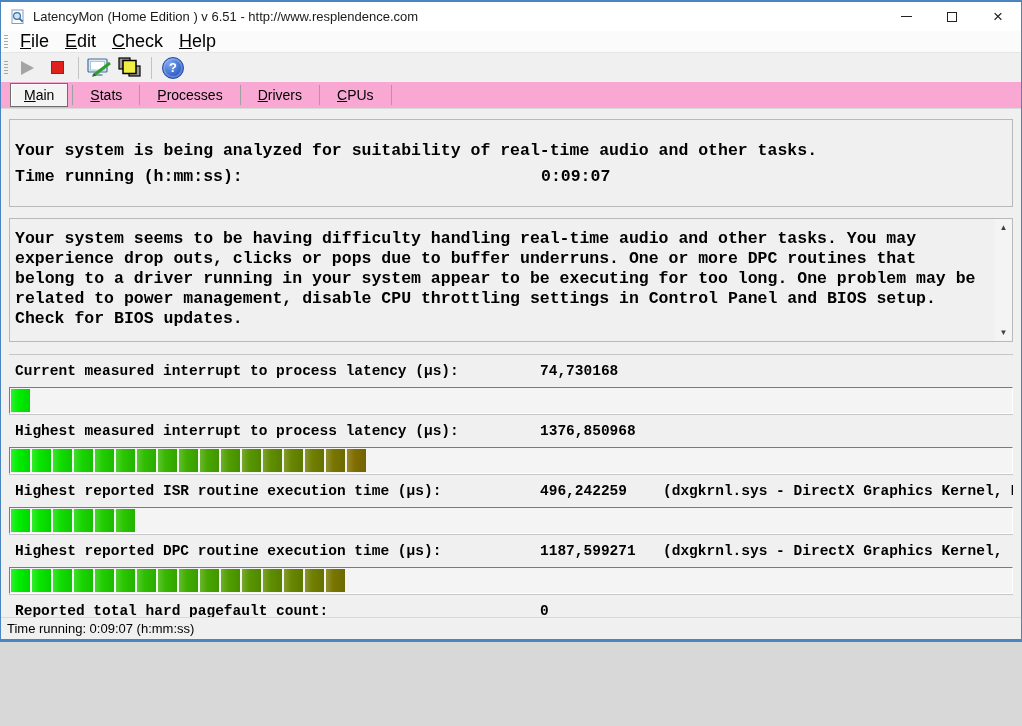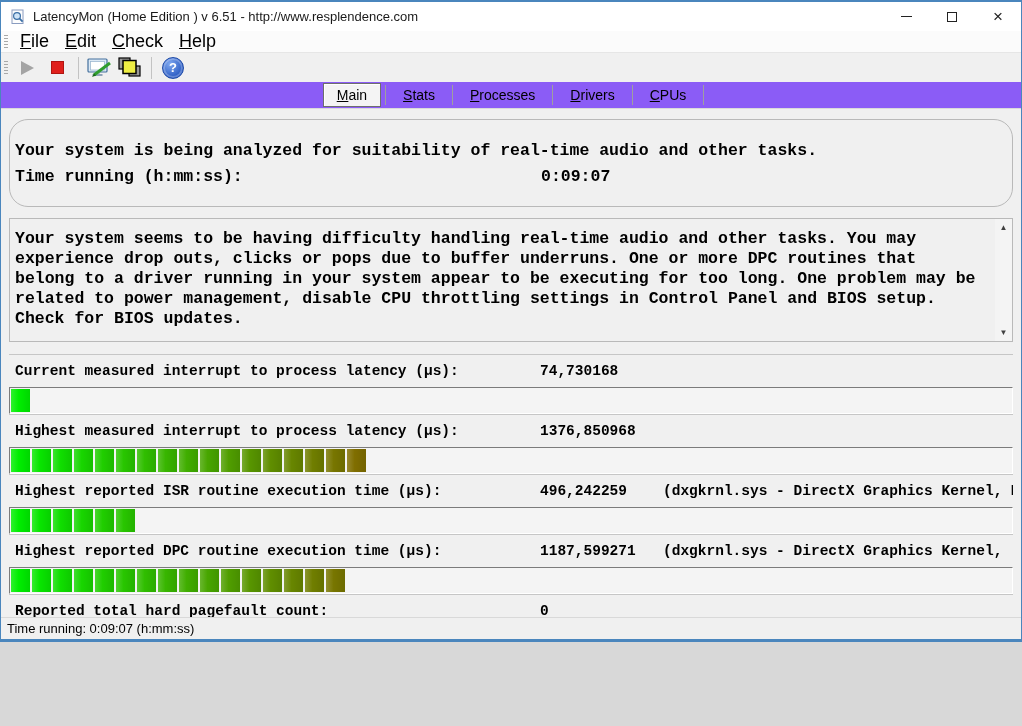--- a/index.html
+++ b/index.html
@@ -29,27 +29,27 @@
   .tb-sep { width:1px; height:22px; background:#c3c3c3; margin:0 6px; }
   .tb-btn { display:flex; align-items:center; justify-content:center; width:30px; height:26px; }
   .play-tri { width:0; height:0; border-left:13px solid #a4a4a4; border-top:7px solid transparent; border-bottom:7px solid transparent; }
   .stop-sq { width:13px; height:13px; background:#e0201c; border:1px solid #b01511; }
   .help-circle { width:22px; height:22px; border-radius:50%;
     background:radial-gradient(circle at 35% 30%, #7fa8ef, #2b5cc4 70%);
     border:1px solid #1d4aa8; color:#fff; font-weight:bold; font-size:13px;
     display:flex; align-items:center; justify-content:center;
     box-shadow:inset 0 0 0 2px rgba(255,255,255,.25); }
   
-  .tabbar { height:27px; background:#8b5cf6; display:flex; align-items:center; padding-left:9px; border-bottom:1px solid #dadada; flex:0 0 auto;justify-content:center; }
+  .tabbar { height:27px; background:#f9a8d4; display:flex; align-items:center; padding-left:9px; border-bottom:1px solid #dadada; flex:0 0 auto; }
   .tab { display:inline-block; font-size:14px; color:#000; padding:3px 13px; background:transparent; }
   .tab.selected { border:1px solid #6e6e6e; background:#f4f4f4; box-shadow:inset 1px 1px 0 #ffffff; }
   .tab-sep { width:1px; height:20px; background:#9f9f9f; margin:0 4px; }
   
   .content { flex:1 1 auto; padding:0 8px; overflow:hidden; }
-  .mono-big { font-family:"Liberation Mono","DejaVu Sans Mono",monospace; font-weight:bold; font-size:16.5px; color:#000;border-radius:19px; }
+  .mono-big { font-family:"Liberation Mono","DejaVu Sans Mono",monospace; font-weight:bold; font-size:16.5px; color:#000; }
   .mono-small { font-family:"Liberation Mono","DejaVu Sans Mono",monospace; font-weight:bold; font-size:14.5px; color:#000; }
   .box { border:1px solid #b9b9b9; background:#f0f0f0; }
   .box1 { margin-top:10px; height:88px; padding:18px 0 0 5px; line-height:26px; }
   .box1 .time-line { display:flex; }
   .box1 .tl-label { width:526px; white-space:nowrap; }
   .box2 { margin-top:11px; height:124px; position:relative; padding:10px 20px 0 5px; overflow:hidden; }
   .warning-text { line-height:20px; white-space:pre; }
   .scrollbar { position:absolute; top:0; right:0; bottom:0; width:17px; background:#f4f4f4;
     display:flex; flex-direction:column; justify-content:space-between; align-items:center; }
   .sb-arrow { font-size:8px; color:#404040; padding:4px 0; width:17px; text-align:center; }

